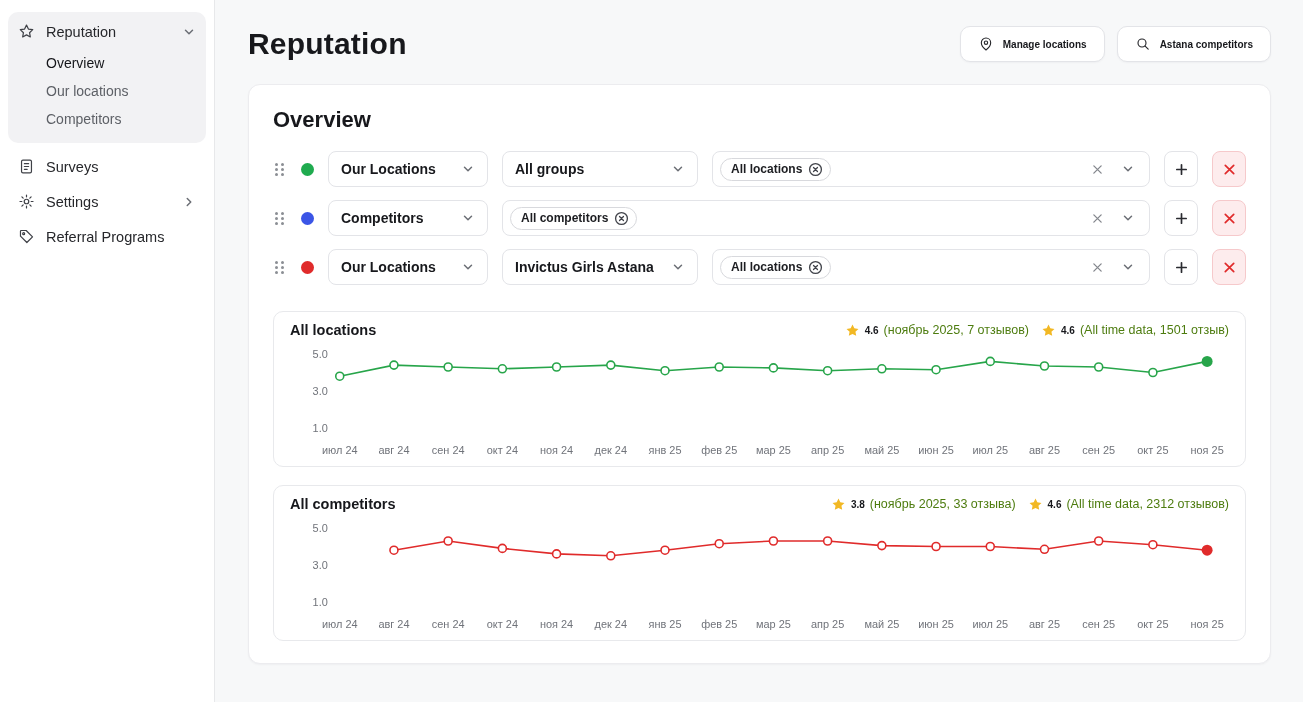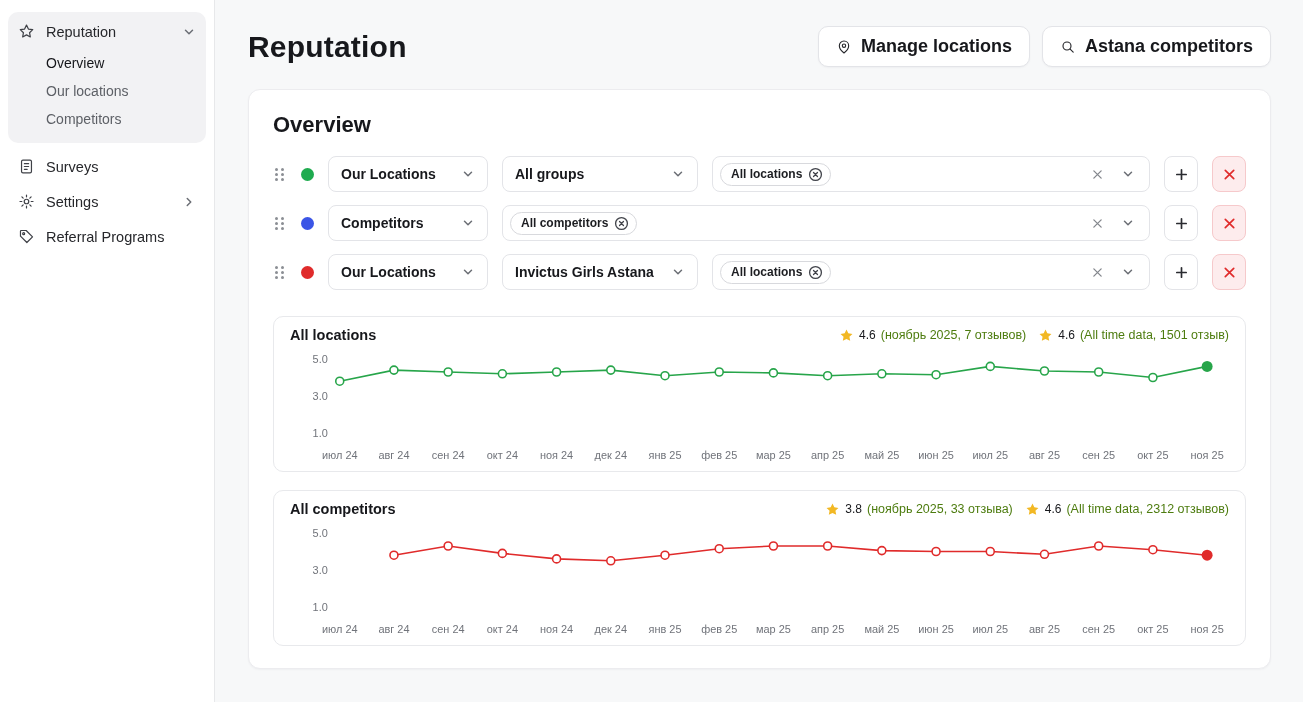--- a/index.html
+++ b/index.html
@@ -16,21 +16,21 @@
   .chev{width:14px;height:14px;stroke:#6b6e75;fill:none;stroke-width:1.7;stroke-linecap:round;stroke-linejoin:round;flex-shrink:0}
   .nav-children{display:flex;flex-direction:column;padding-left:38px}
   .nav-child{padding:6px 0;font-size:14px;color:#5d6066;cursor:pointer}
   .nav-child.active{color:#15161a;font-weight:500}
 
   
   .main{flex:1;padding:26px 32px 0 33px;overflow:hidden}
   .page-header{display:flex;justify-content:space-between;align-items:center;margin-bottom:22px}
   .page-title{font-size:30px;font-weight:600;letter-spacing:.2px}
   .header-actions{display:flex;gap:12px}
-  .btn{display:flex;align-items:center;gap:9px;background:#fff;border:1px solid #e3e4e8;border-radius:10px;padding:9px 17px;font-size:18px;font-weight:600;color:#17181c;cursor:pointer;box-shadow:0 1px 2px rgba(16,24,40,.04);font-family:inherit}
+  .btn{display:flex;align-items:center;gap:9px;background:#fff;border:1px solid #e3e4e8;border-radius:10px;padding:9px 17px;font-size:10px;font-weight:600;color:#17181c;cursor:pointer;box-shadow:0 1px 2px rgba(16,24,40,.04);font-family:inherit}
   .bicon{width:16px;height:16px;stroke:#26272b;fill:none;stroke-width:1.7;stroke-linecap:round;stroke-linejoin:round}
 
   .card{background:#fff;border:1px solid #ececef;border-radius:12px;padding:22px 24px;box-shadow:0 1px 2px rgba(16,24,40,.04)}
   .card h2{font-size:22px;font-weight:600;margin-bottom:18px}
 
   
   .filter-row{display:flex;align-items:center;gap:14px;margin-bottom:13px}
   .drag{display:grid;grid-template-columns:repeat(2,4px);gap:2px 2px;cursor:grab;padding:2px}
   .drag i{width:3px;height:3px;border-radius:50%;background:#8b8e94}
   .dot{width:13px;height:13px;border-radius:50%;flex-shrink:0}
@@ -47,21 +47,21 @@
   .icon-btn.danger{background:#fdeced;border-color:#f6c9cb}
   .icon-btn.danger svg{stroke:#e02b2b}
 
   
   .chart-card{border:1px solid #e8e9ec;border-radius:10px;padding:10px 16px 8px;margin-top:26px}
   .chart-card + .chart-card{margin-top:18px}
   .chart-head{display:flex;justify-content:space-between;align-items:center;margin-bottom:2px}
   .chart-head h3{font-size:14.5px;font-weight:700}
   .ratings{display:flex;align-items:center;gap:12px}
   .rgroup{display:flex;align-items:center;gap:5px}
-  .rgroup b{font-size:12px;font-weight:400}
+  .rgroup b{font-size:10px;font-weight:700}
   .rgroup .note{color:#4d7c0f;font-size:12.5px}
   .star-sm{width:15px;height:15px;flex-shrink:0}
   .chart svg{display:block}
   .tick{font-size:11px;fill:#70737a;font-family:"Liberation Sans",sans-serif}
 </style>
 </head>
 <body>
 
 <div class="app">
 

